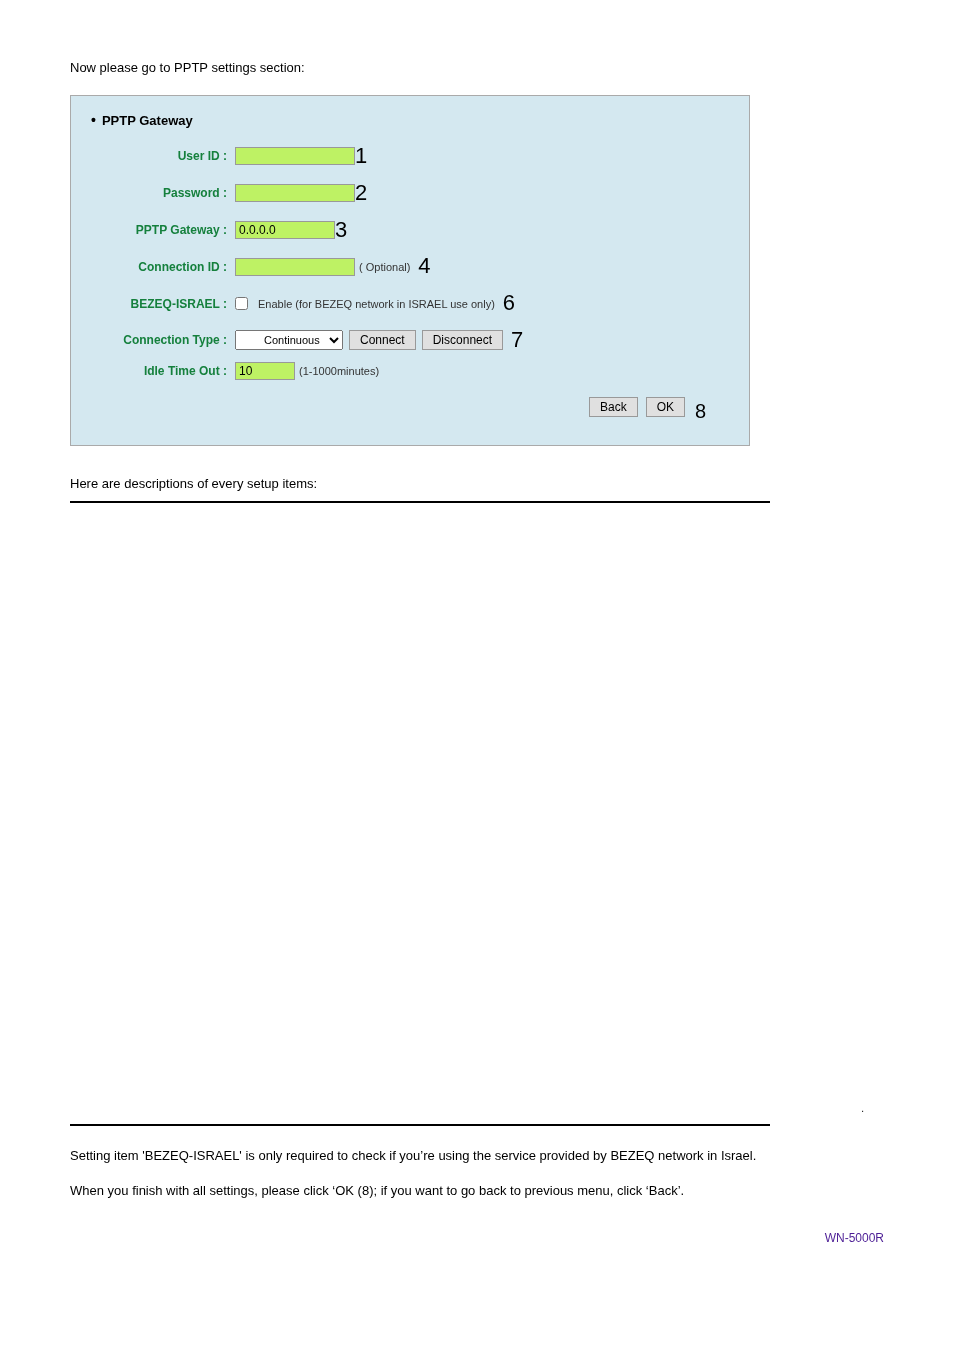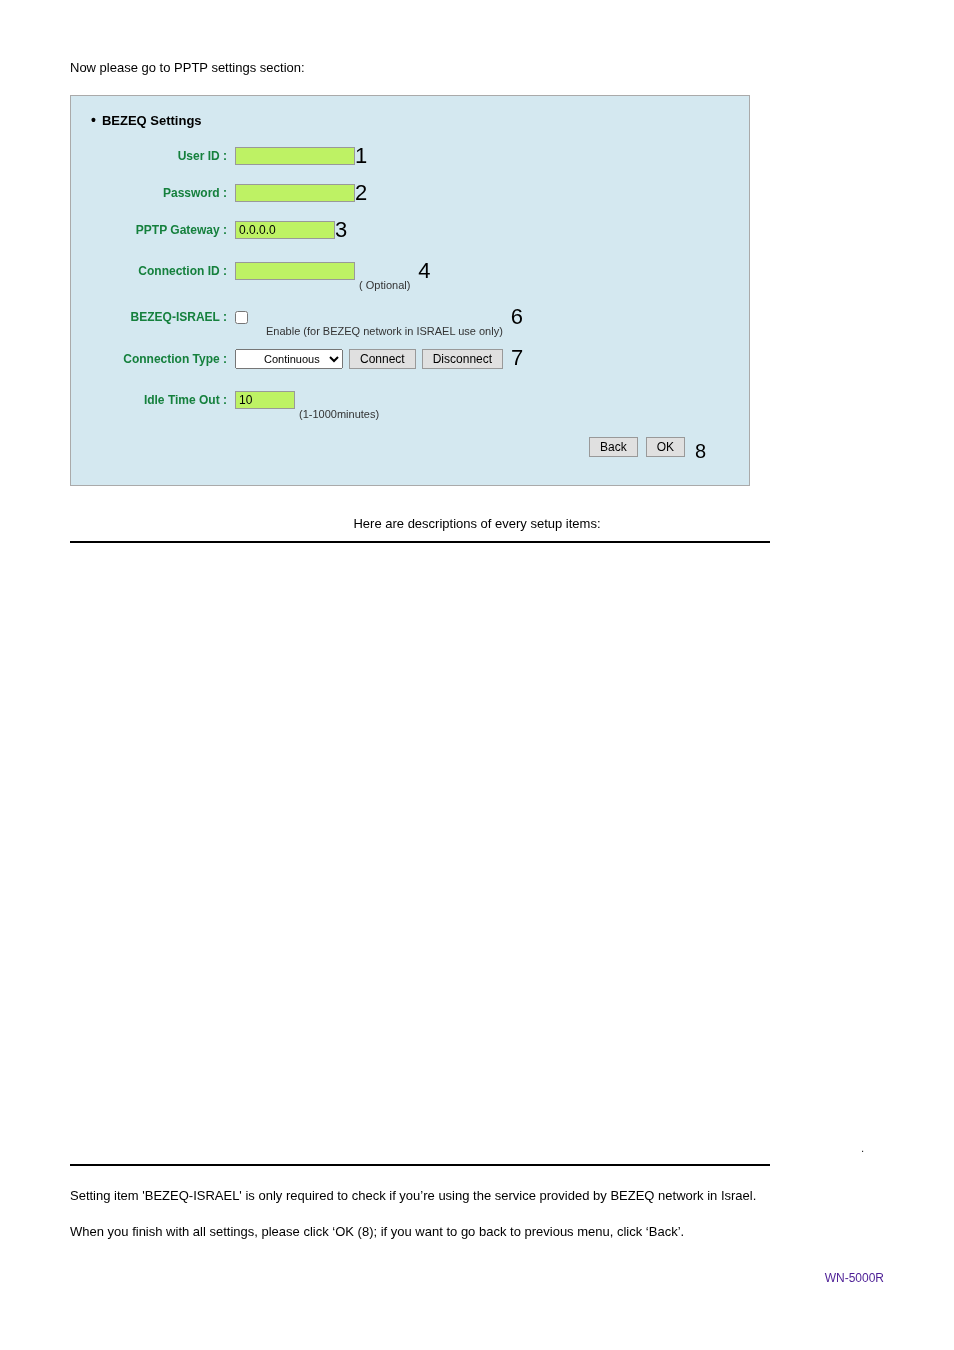--- a/index.html
+++ b/index.html
@@ -68,39 +68,38 @@
       background: #bef264;
       height: 18px;
       width: 120px;
       font-size: 12px;
       padding: 0 3px;
     }
 
     .hint-text {
       font-size: 11px;
       color: #333333;
-      margin-top: 28px;
     }
 
     .gateway-input {
       width: 100px;
     }
 
     .mtu-input {
       width: 60px;
     }
 
     .connection-id-input {
       width: 120px;
     }
 
     .checkbox-row {
       display: flex;
       align-items: center;
-      gap: 18px;
+      gap: 10px;
     }
 
     .connection-type-row {
       display: flex;
       align-items: center;
       gap: 6px;
     }
 
     select.connection-select {
       font-size: 11px;
@@ -145,21 +144,20 @@
     hr.section-divider-bottom {
       border: none;
       border-top: 2px solid #000000;
       margin: 10px 0 20px 0;
       width: 700px;
     }
 
     .description-header {
       font-size: 13px;
       margin-bottom: 4px;
-      text-align: center;
     }
 
     .bottom-section {
       margin-top: 600px;
     }
 
     .description-text {
       font-size: 13px;
       margin-bottom: 16px;
       line-height: 1.5;
@@ -192,21 +190,21 @@
     }
   </style>
 </head>
 <body>
 
 <p class="intro-text">Now please go to PPTP settings section:</p>
 
 <div class="pptp-box">
   <div class="pptp-title">
     <span class="bullet">•</span>
-    <span>BEZEQ Settings</span>
+    <span>PPTP Gateway</span>
   </div>
 
   <table class="form-table">
     <tbody>
         <tr>
       <td class="label-cell">User ID :</td>
       <td>
         <div class="form-row-wrapper">
           <input type="text" class="text-input" value="" style="">
           <span class="row-num">1</span>

